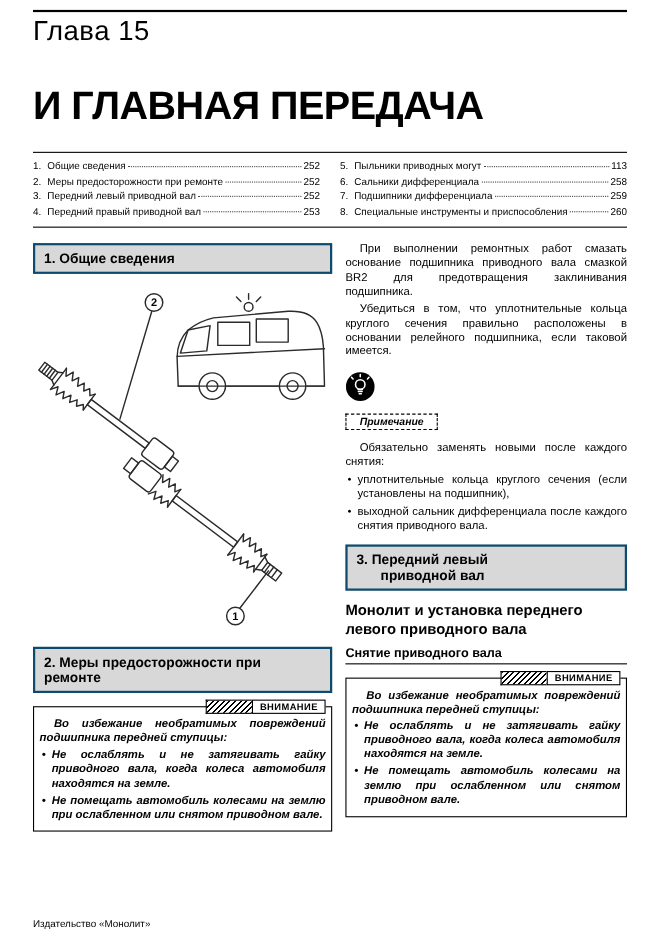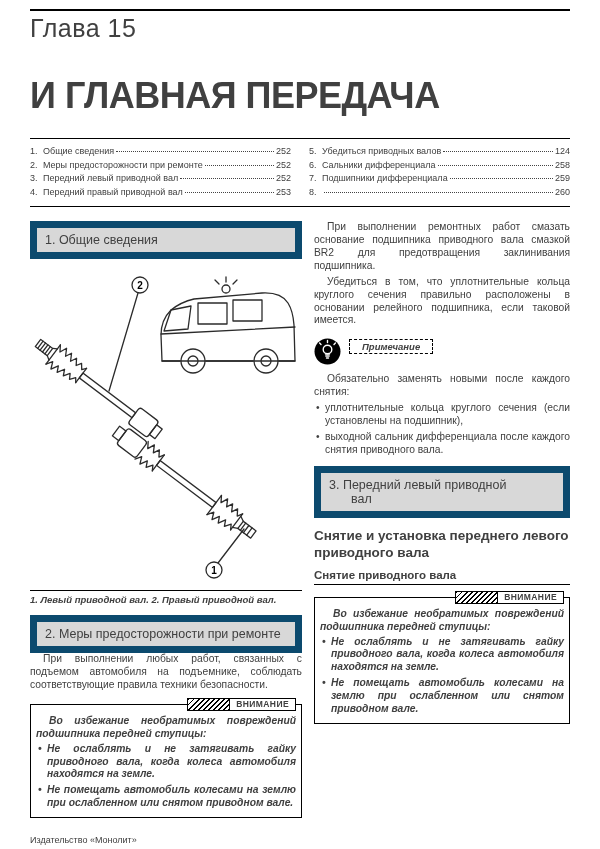--- a/index.html
+++ b/index.html
@@ -1,19 +1,19 @@
 <!DOCTYPE html>
 <html><head>
 <meta charset="utf-8">
 <style>
   * { box-sizing: border-box; }
   html, body { margin: 0; padding: 0; background: #fff; }
   .page {
     width: 600px; height: 849px; position: relative; overflow: hidden;
-    background: #fff; color: #404040;
+    background: #fff; color: #000000;
     font-family: "Liberation Sans", sans-serif;
   }
   .top-rule { border-top: 2px solid #000; margin: 9px 30px 0; }
   .chapter { font-size: 25px; margin: 3px 30px 0; letter-spacing: 0.5px; }
   .title { margin: 34px 30px 0; font-size: 36px; font-weight: bold;
            line-height: 1.04; letter-spacing: -0.5px; }
 
   
   .toc { margin: 24px 30px 0; border-top: 1.5px solid #000; border-bottom: 1.5px solid #000;
          padding: 6px 0 7px; display: flex; gap: 18px; }
@@ -23,36 +23,36 @@
   .toc-label { white-space: nowrap; overflow: hidden; }
   .toc-leader { flex: 1; min-width: 8px; border-bottom: 1px dotted #444;
                 margin: 0 2px; transform: translateY(-2px); }
   .toc-page { flex: none; }
 
   
   .columns { display: flex; gap: 12px; margin: 14px 30px 0; }
   .col-left { flex: 0 0 272px; min-width: 0; }
   .col-right { flex: 1; min-width: 0; }
 
-  .section-header { background: #d8d8d8; border: 7px solid #0c4a6e;
-                    padding: 5px 8px; font-weight: normal; font-size: 12.5px; }
+  .section-header { background: #d8d8d8; border: 2px solid #0c4a6e;
+                    padding: 5px 8px; font-weight: bold; font-size: 12.5px; }
   .section-header .hang { display: block; }
   .section-header.two-line .hang { max-width: 190px; padding-left: 22px; text-indent: -22px; }
 
   p.body { font-size: 10.3px; line-height: 1.25; text-align: justify;
            text-indent: 13px; margin: 0 0 3px; }
 
   
   figure { margin: 4px 0 0; }
   figcaption { font-size: 9.5px; font-style: italic; font-weight: bold;
                border-top: 1px solid #000; padding-top: 3px; margin-top: 2px; }
   .figsvg { display: block; }
 
   
-  .note { display: flex; gap: 8px; margin: 9px 0 8px; align-items: flex-start; }
+  .note { display: flex; gap: 8px; margin: 9px 0 8px; align-items: flex-start; flex-direction: column; }
   .note-icon { flex: none; width: 27px; height: 27px; margin-top: 2px; }
   .note-label { display: inline-block; border: 1px dashed #000; padding: 1px 12px;
                 font-size: 9.5px; font-weight: bold; font-style: italic; margin-bottom: 3px; }
   .note-text { font-size: 10.3px; font-weight: bold; font-style: italic;
                text-align: justify; line-height: 1.25; }
 
   
   .li, .w-li { position: relative; padding-left: 11px; font-size: 10.3px;
                line-height: 1.25; text-align: justify; margin: 0 0 3px; }
   .li::before, .w-li::before { content: "\2022"; position: absolute; left: 2px; }
@@ -111,38 +111,39 @@
       <div class="toc-row">
         <span class="toc-num">4.</span>
         <span class="toc-label">Передний правый приводной вал</span>
         <span class="toc-leader"></span>
         <span class="toc-page">253</span>
       </div>
     </div>
     <div class="toc-col">
       <div class="toc-row">
         <span class="toc-num">5.</span>
-        <span class="toc-label">Убедиться приводных валов</span>
-        <span class="toc-leader"></span>
-        <span class="toc-page">124</span>
+        <span class="toc-label">Пыльники приводных могут</span>
+        <span class="toc-leader"></span>
+        <span class="toc-page">113</span>
       </div>
       <div class="toc-row">
         <span class="toc-num">6.</span>
         <span class="toc-label">Сальники дифференциала</span>
         <span class="toc-leader"></span>
         <span class="toc-page">258</span>
       </div>
       <div class="toc-row">
         <span class="toc-num">7.</span>
         <span class="toc-label">Подшипники дифференциала</span>
         <span class="toc-leader"></span>
         <span class="toc-page">259</span>
       </div>
       <div class="toc-row">
         <span class="toc-num">8.</span>
+        <span class="toc-label">Специальные инструменты и приспособления</span>
         <span class="toc-leader"></span>
         <span class="toc-page">260</span>
       </div>
     </div>
   </div>
 
   <div class="columns">
 
     <div class="col-left">
       <div class="section-header">
@@ -201,28 +202,26 @@
             </g>
 
             <g>
               <line x1="188" y1="300" x2="214" y2="266"></line>
               <circle cx="184" cy="307" r="8" fill="#fff"></circle>
             </g>
           </g>
           <text x="110" y="25.5" font-size="10" font-weight="bold" text-anchor="middle" fill="#000">2</text>
           <text x="184" y="310.5" font-size="10" font-weight="bold" text-anchor="middle" fill="#000">1</text>
         </svg>
-        <figcaption>1. Левый приводной вал. 2. Правый приводной вал.</figcaption>
       </figure>
 
       <div class="section-header mt10">
         <span class="hang">2.  Меры предосторожности при ремонте</span>
       </div>
 
-      <p class="body mt10">При выполнении любых работ, связанных с подъемом автомобиля на подъемнике, соблюдать соответствующие правила техники безопасности.</p>
 
       <div class="warning">
         <div class="warning-tag">
           <span class="stripes"></span>
           <span class="warning-label">ВНИМАНИЕ</span>
         </div>
         <p class="w-intro">Во избежание необратимых повреждений подшипника передней ступицы:</p>
         <div class="w-li">
           <span>Не ослаблять и не затягивать гайку приводного вала, когда колеса автомобиля находятся на земле.</span>
         </div>
@@ -258,21 +257,21 @@
         <span>уплотнительные кольца круглого сечения (если установлены на подшипник),</span>
       </div>
       <div class="li">
         <span>выходной сальник дифференциала после каждого снятия приводного вала.</span>
       </div>
 
       <div class="section-header two-line mt10">
         <span class="hang">3.  Передний левый приводной вал</span>
       </div>
 
-      <div class="sub1">Снятие и установка переднего левого приводного вала</div>
+      <div class="sub1">Монолит и установка переднего левого приводного вала</div>
       <div class="sub2">Снятие приводного вала</div>
 
       <div class="warning">
         <div class="warning-tag">
           <span class="stripes"></span>
           <span class="warning-label">ВНИМАНИЕ</span>
         </div>
         <p class="w-intro">Во избежание необратимых повреждений подшипника передней ступицы:</p>
         <div class="w-li">
           <span>Не ослаблять и не затягивать гайку приводного вала, когда колеса автомобиля находятся на земле.</span>

